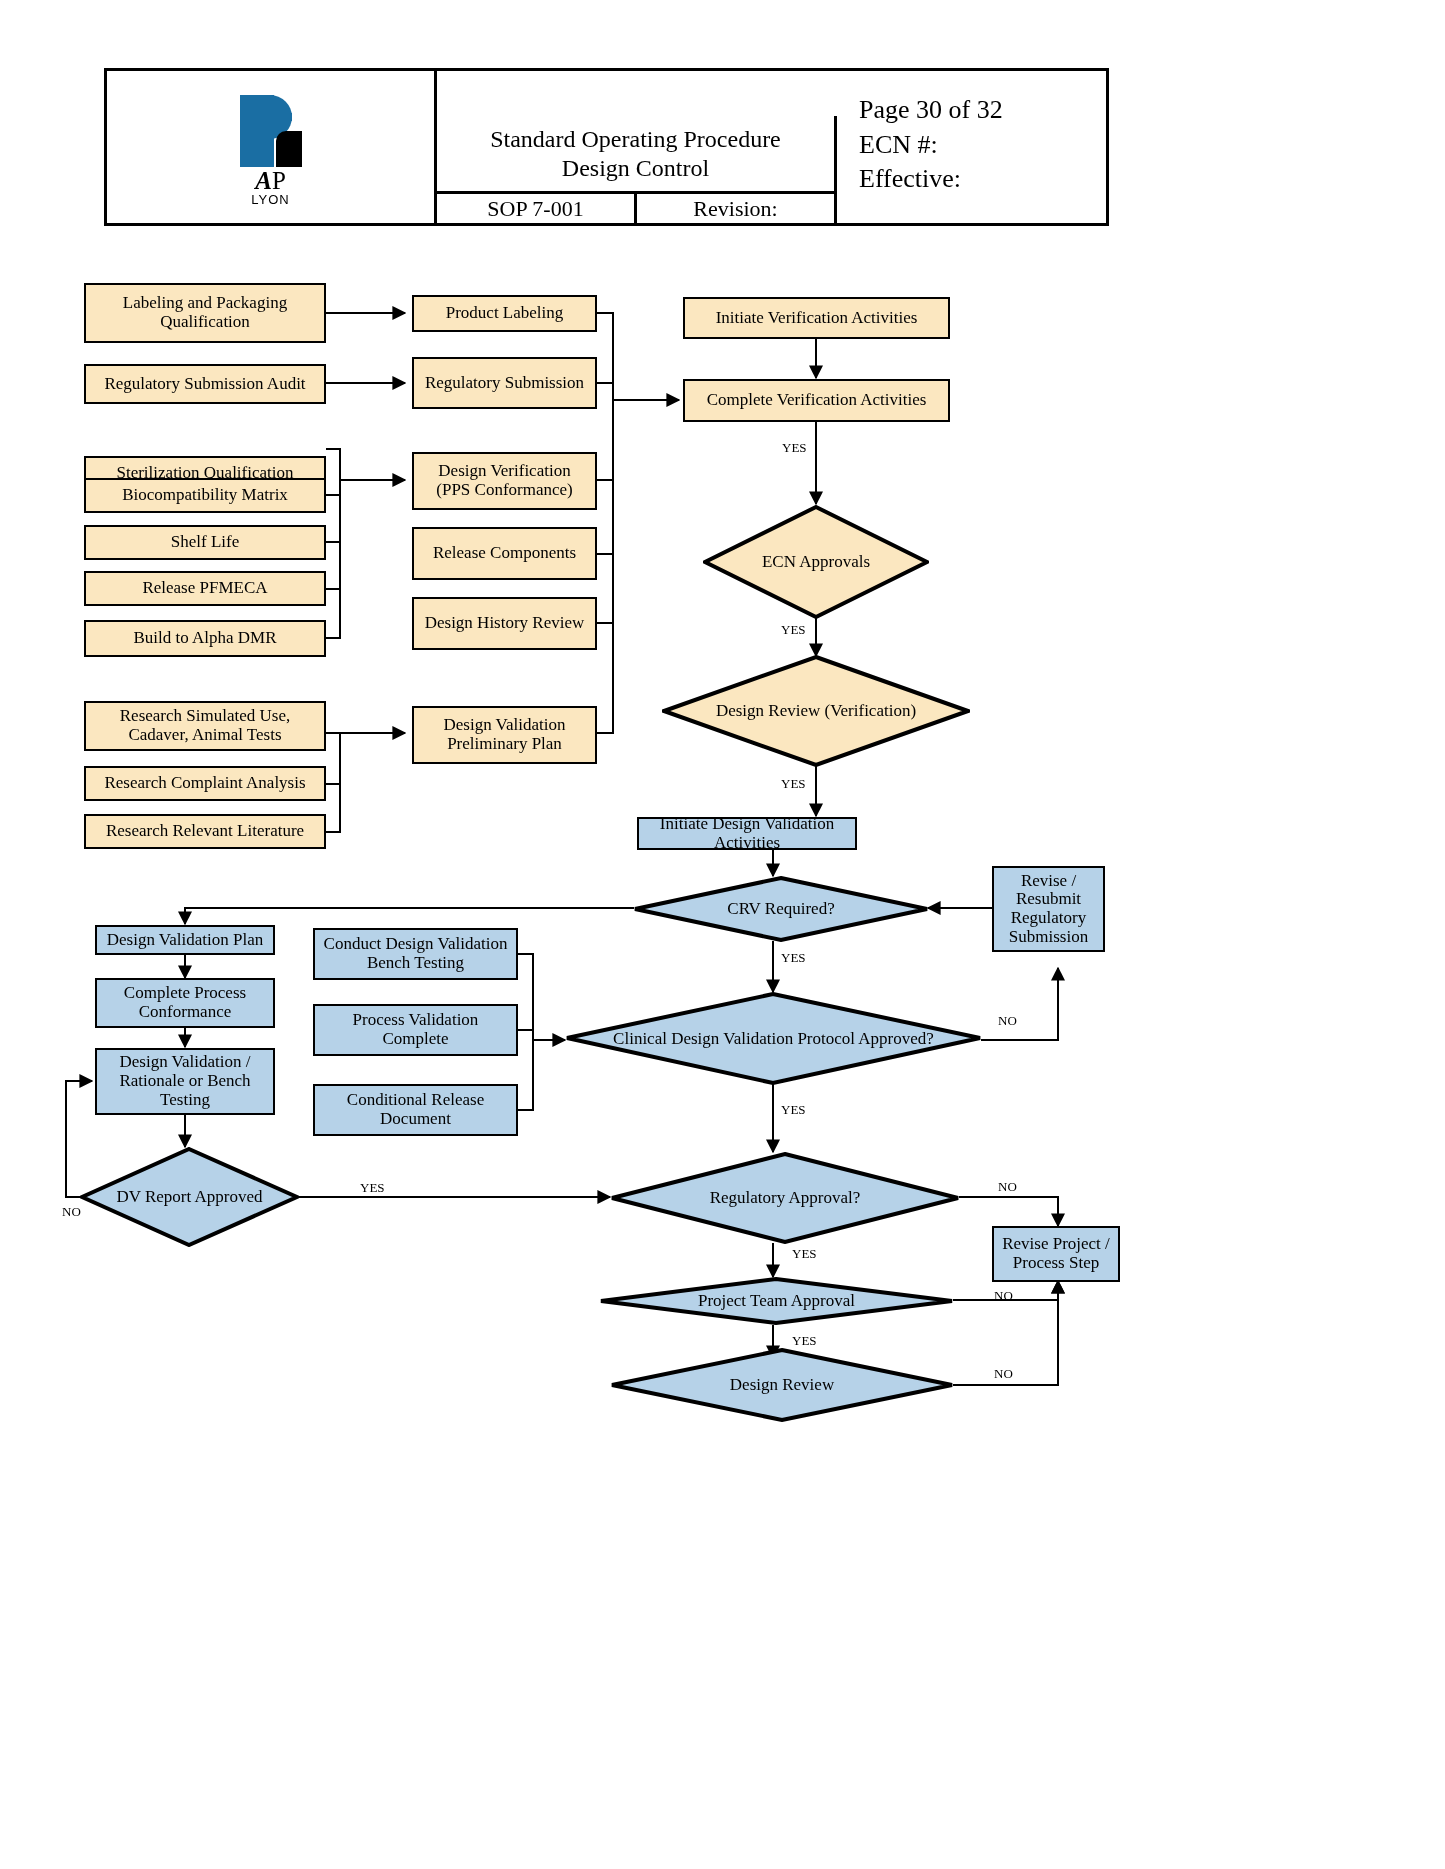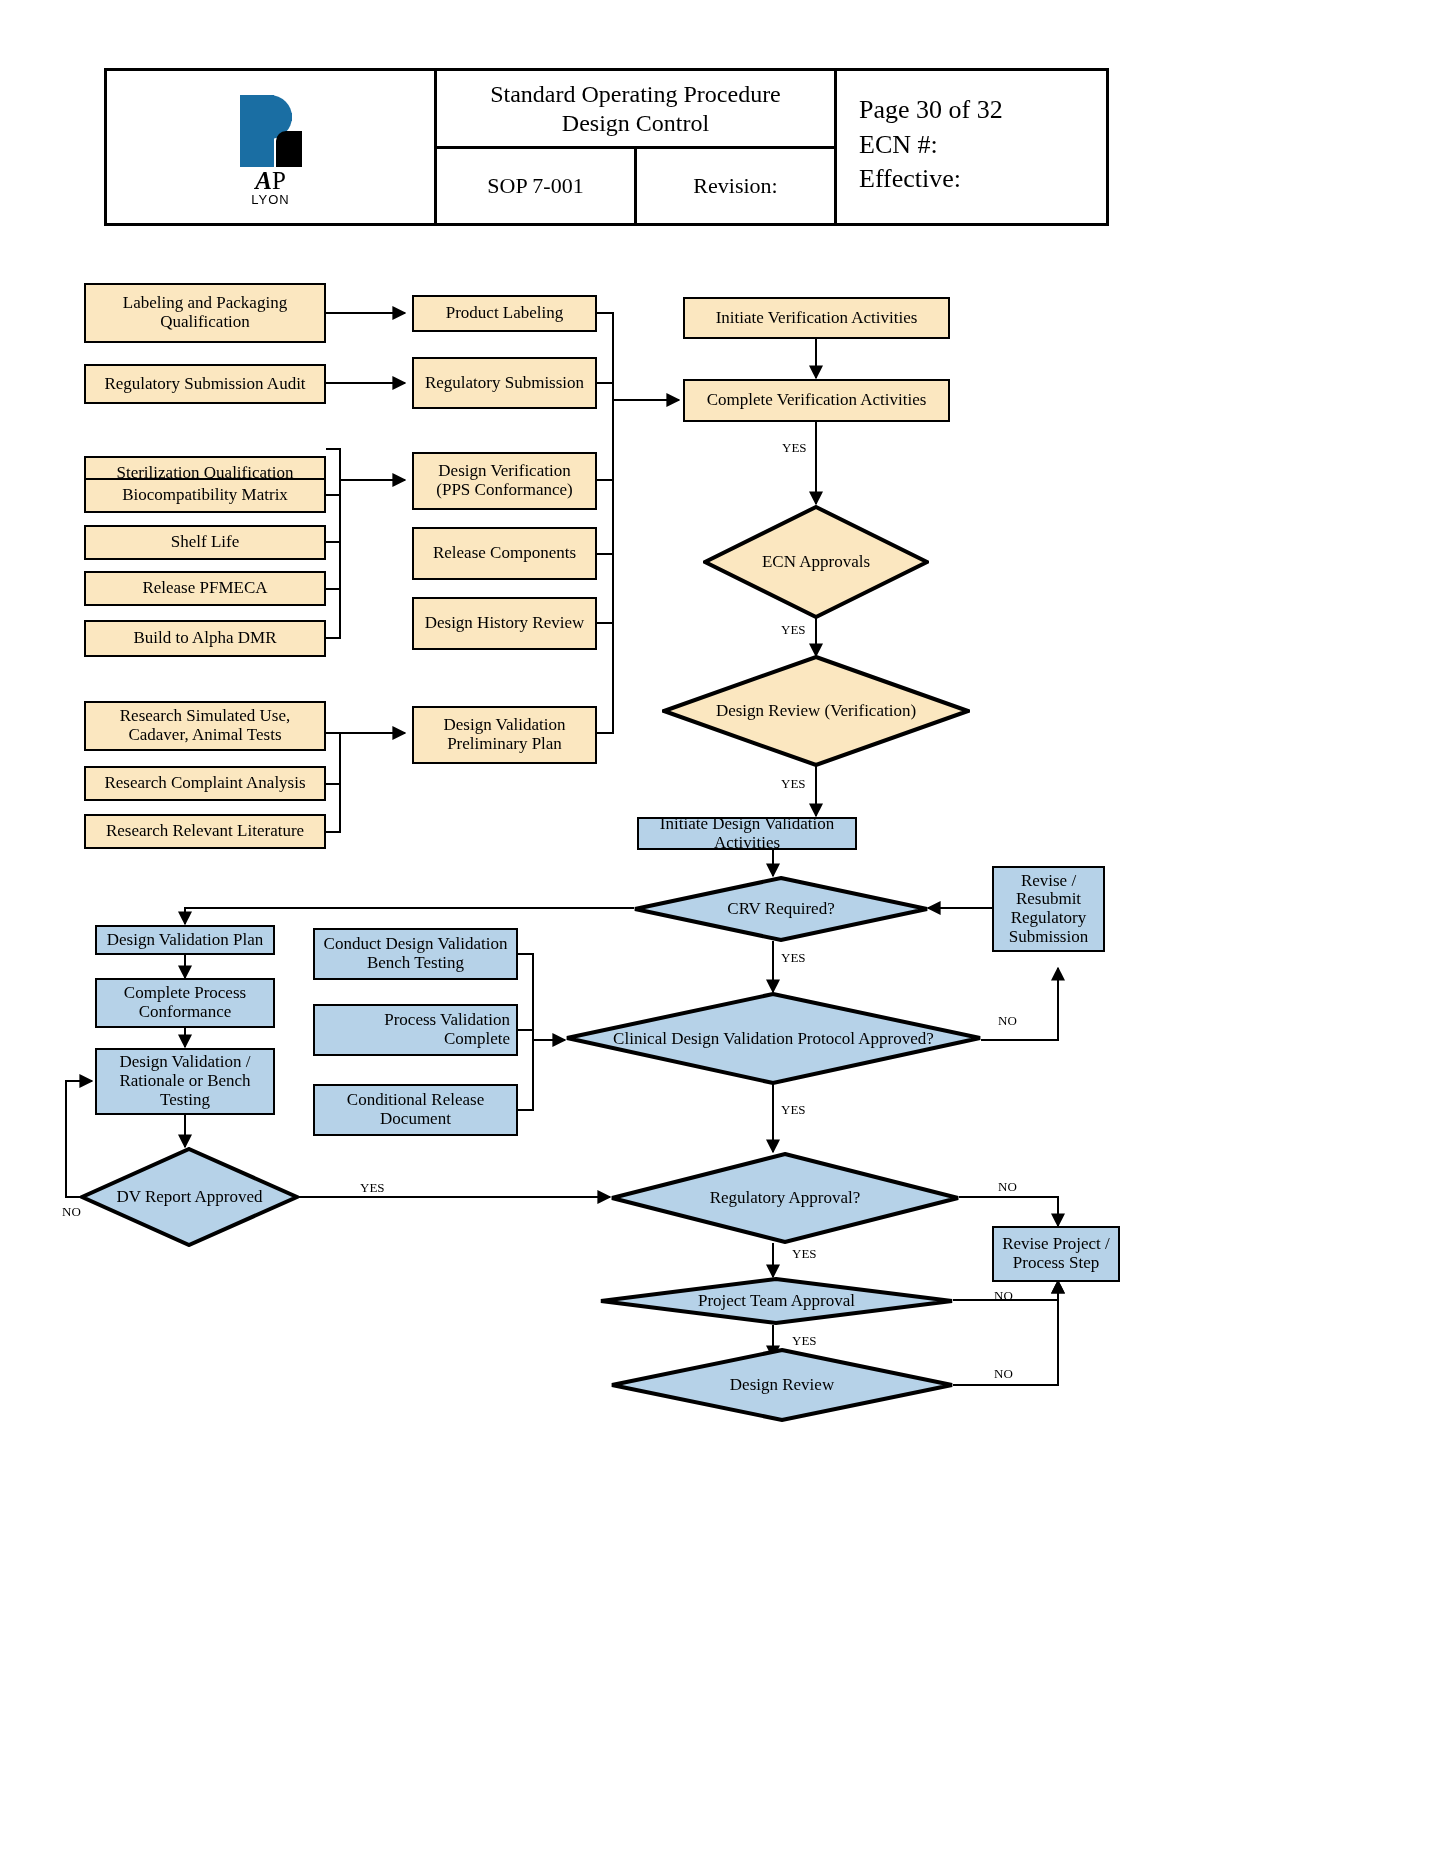--- a/index.html
+++ b/index.html
@@ -32,20 +32,21 @@
     border-right: 3px solid #000;
     box-sizing: border-box;
     position: relative;
   }
   .hdr-mid-cell {
     width: 400px;
     border-right: 3px solid #000;
     box-sizing: border-box;
     display: flex;
     flex-direction: column;
+    margin-top: 45px;
   }
   .hdr-mid-top {
     flex: 0 0 78px;
     border-bottom: 3px solid #000;
     box-sizing: border-box;
     display: flex;
     align-items: center;
     justify-content: center;
     text-align: center;
     line-height: 1.18;
@@ -418,21 +419,21 @@
         <polygon points="109,2 217,50 109,98 2,50" fill="#b6d2e8" stroke="#000" stroke-width="4"></polygon>
       </svg>
     <div class="dlabel">
         <span>DV Report Approved</span>
       </div>
   </div>
 
   <div class="node blue" style="left:313px;top:928px;width:205px;height:52px;">
     <span>Conduct Design Validation Bench Testing</span>
   </div>
-  <div class="node blue" style="left:313px;top:1004px;width:205px;height:52px;text-align:right;">
+  <div class="node blue" style="left:313px;top:1004px;width:205px;height:52px;">
     <span>Process Validation Complete</span>
   </div>
   <div class="node blue" style="left:313px;top:1084px;width:205px;height:52px;">
     <span>Conditional Release Document</span>
   </div>
 
   <div class="diamond" style="left:565px;top:992px;width:417px;height:93px;">
     <svg width="417" height="93" viewBox="0 0 417 93">
         <polygon points="208,2 415,46 208,91 2,46" fill="#b6d2e8" stroke="#000" stroke-width="4"></polygon>
       </svg>

